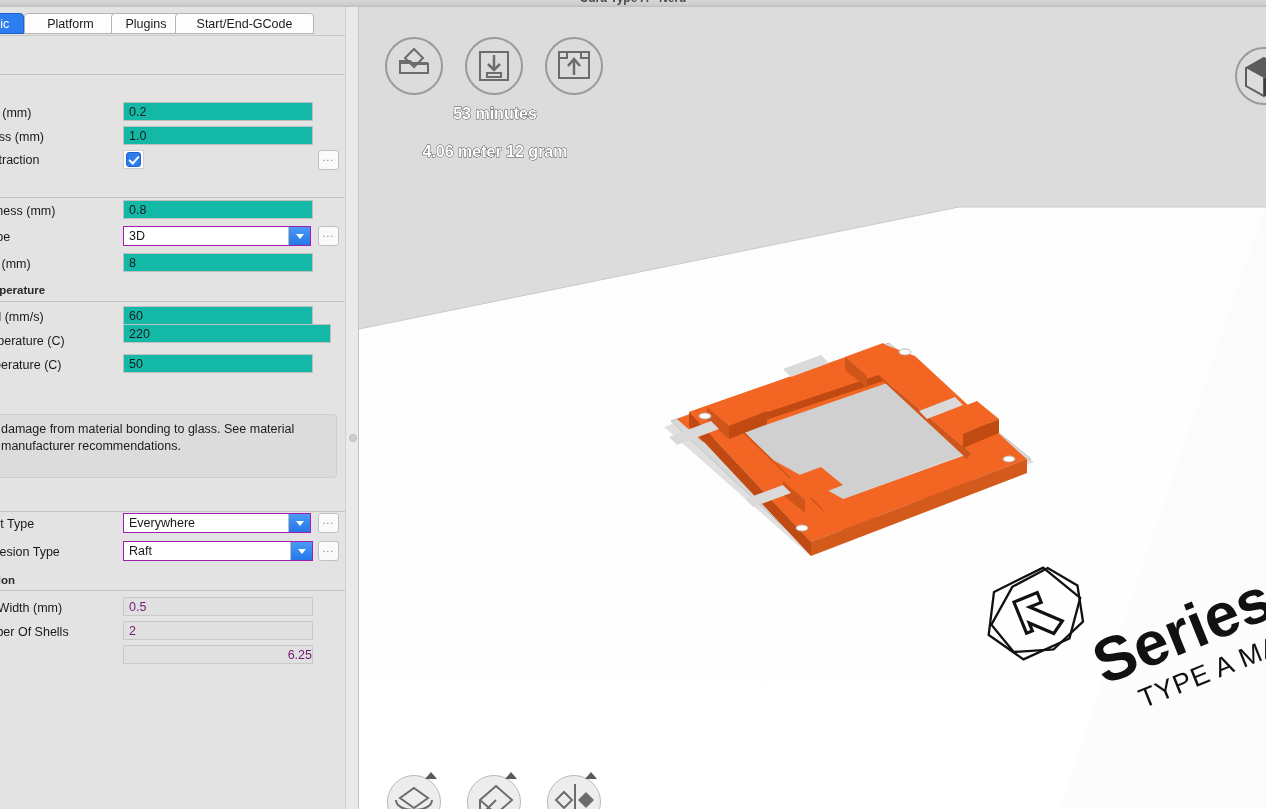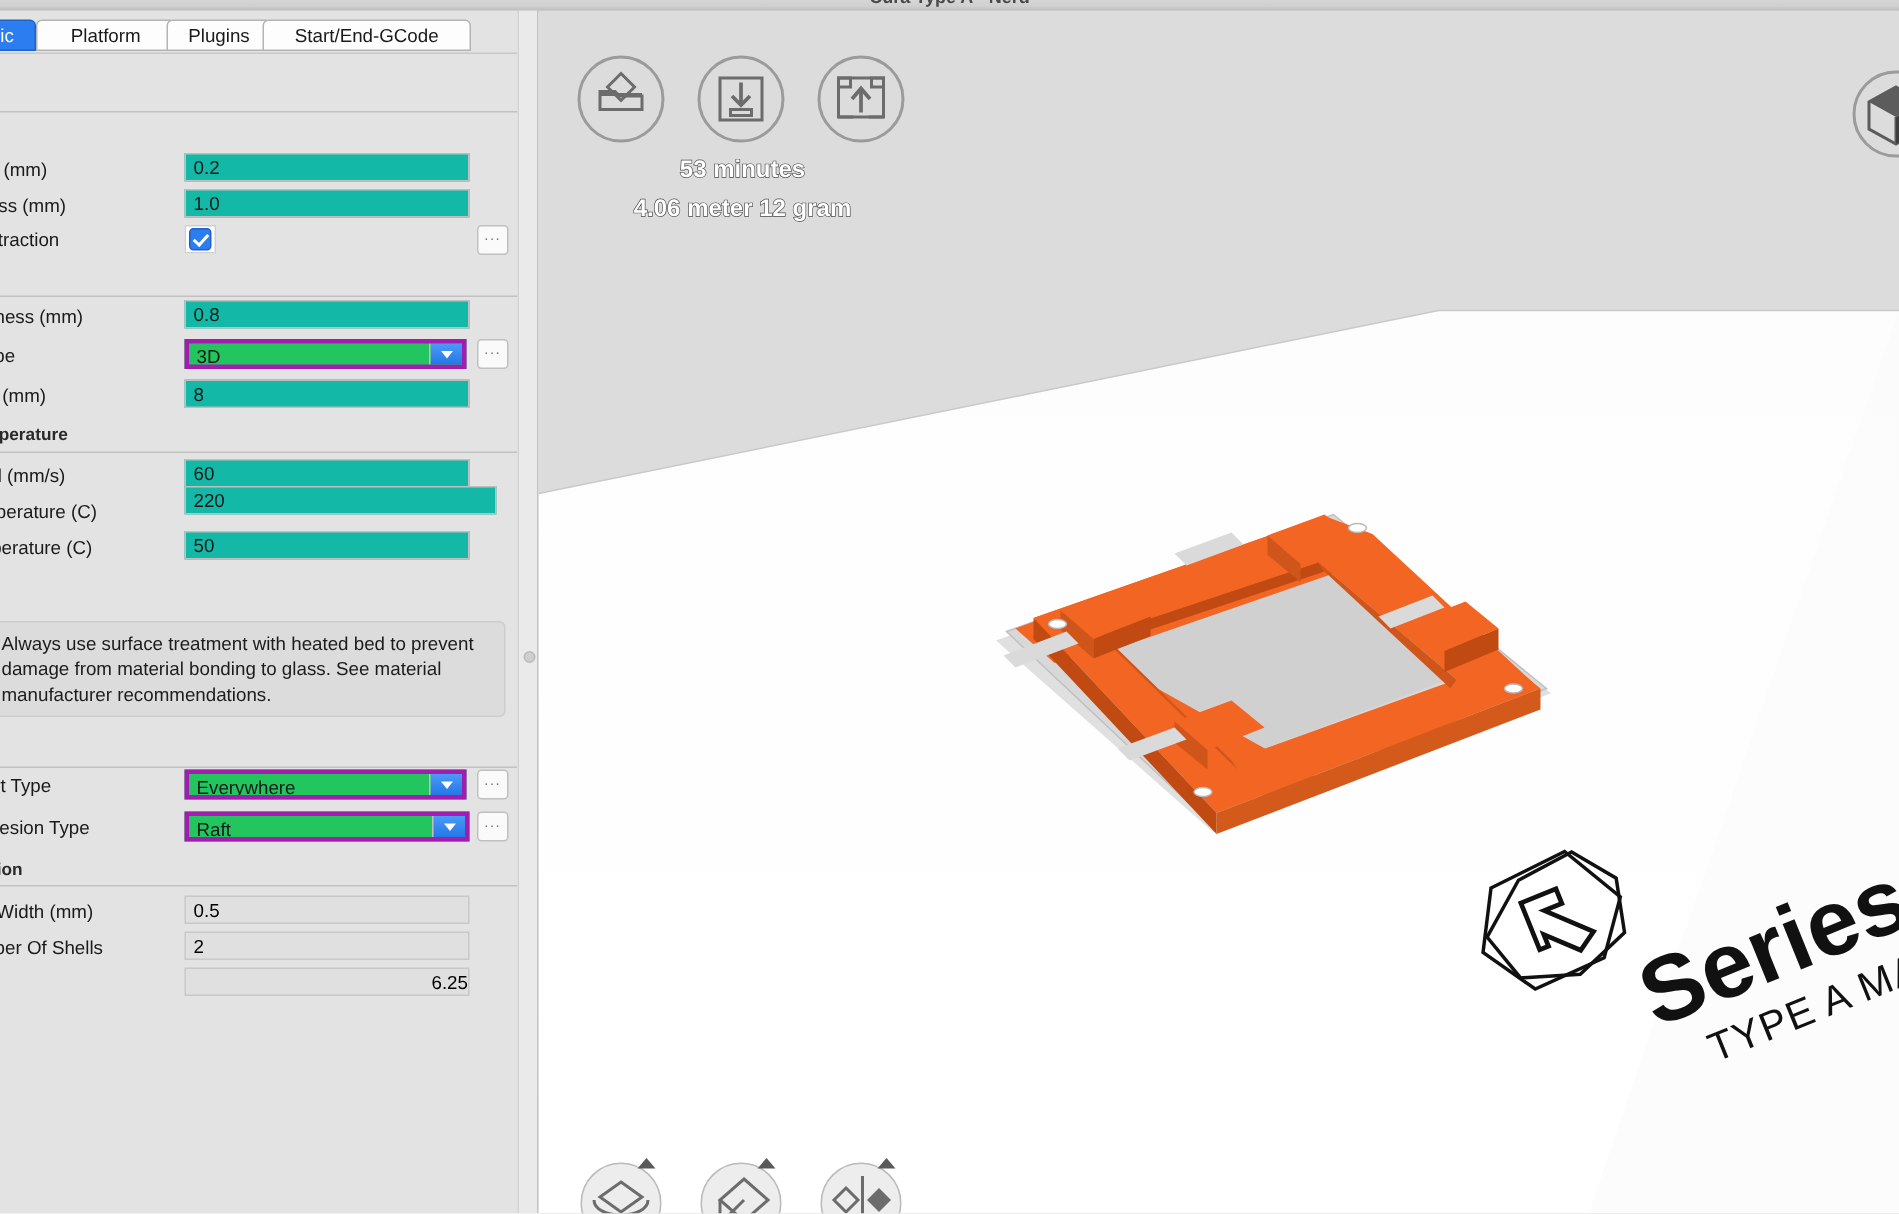--- a/index.html
+++ b/index.html
@@ -88,27 +88,27 @@
     border: 1px solid #bfbfbf;
     box-sizing: border-box;
     font-size: 12.5px; color: #1a1a1a;
     font-family: "Liberation Sans", sans-serif;
     padding: 0 0 0 5px;
     line-height: 17px;
     outline: none;
   }
   .field-input.disabled {
     background: #e0e0e0;
-    color: #000000;
+    color: #701a75;
     border-color: #c9c9c9;
   }
   .combo {
     position: absolute; height: 20px;
-    background: #22c55e;
-    border: 3px solid #a21caf;
+    background: #ffffff;
+    border: 1px solid #a21caf;
     box-sizing: border-box;
     font-size: 12.5px; color: #1a1a1a;
     padding-left: 5px; line-height: 18px;
     overflow: hidden; white-space: nowrap;
   }
   .combo-arrow {
     position: absolute; right: 0; top: 0; width: 22px; height: 100%;
     background: linear-gradient(to bottom, #4a9bf7 0%, #2477e8 100%);
     border-left: 1px solid #bfbfbf;
     box-sizing: border-box;
@@ -295,21 +295,20 @@
       <div class="field-label" style="left:-62px; top:272px;">Print speed (mm/s)</div>
       <input class="field-input" style="left: 123px; top: 270px; width: 190px;" value="60">
 
       <div class="field-label" style="left:-72px; top:296px;">Printing Temperature (C)</div>
       <input class="field-input" style="left: 123px; top: 288px; width: 208px;" value="220">
 
       <div class="field-label" style="left:-55px; top:320px;">Bed Temperature (C)</div>
       <input class="field-input" style="left: 123px; top: 318px; width: 190px;" value="50">
 
       <div class="infobox">
-        <p>Always use surface treatment with heated bed to prevent</p>
         <p>damage from material bonding to glass. See material</p>
         <p>manufacturer recommendations.</p>
       </div>
 
       <div class="section-header" style="left:-60px; top:459px;">Support</div>
       <div class="section-rule" style="top:475px;"></div>
 
       <div class="field-label" style="left:-40px; top:479px;">Support Type</div>
       <div class="combo" style="left:123px; top:477px; width:188px;">
         <span>Everywhere</span>
@@ -449,21 +448,21 @@
         <rect x="12" y="13" width="30" height="26" fill="none" stroke="#6c6c6c" stroke-width="2"></rect>
         <rect x="12" y="13" width="8" height="6" fill="none" stroke="#6c6c6c" stroke-width="2"></rect>
         <rect x="34" y="13" width="8" height="6" fill="none" stroke="#6c6c6c" stroke-width="2"></rect>
         <path d="M27,36 L27,21" stroke="#6c6c6c" stroke-width="2.5"></path>
         <path d="M21,27 L27,20 L33,27" fill="none" stroke="#6c6c6c" stroke-width="2.5"></path>
         <path d="M12,39 L22,39 M32,39 L42,39" stroke="#6c6c6c" stroke-width="2"></path>
       </svg>
     </div>
 
     <div class="statline" style="left:26px; top:98px; width:220px;">53 minutes</div>
-    <div class="statline" style="left:6px; top:124px; width:260px;">4.06 meter 12 gram</div>
+    <div class="statline" style="left:6px; top:136px; width:260px;">4.06 meter 12 gram</div>
 
     <div class="cube-btn" style="left:876px; top:40px;">
       <svg width="54" height="54" viewBox="0 0 54 54">
         <polygon points="27,9 45,19 45,37 27,47 9,37 9,19" fill="none" stroke="#5c5c5c" stroke-width="2"></polygon>
         <polygon points="27,9 45,19 27,29 9,19" fill="#5c5c5c"></polygon>
         <path d="M27,29 L27,47" stroke="#5c5c5c" stroke-width="2"></path>
         <polygon points="27,29 45,19 45,37 27,47" fill="#3e3e3e"></polygon>
       </svg>
     </div>
 

